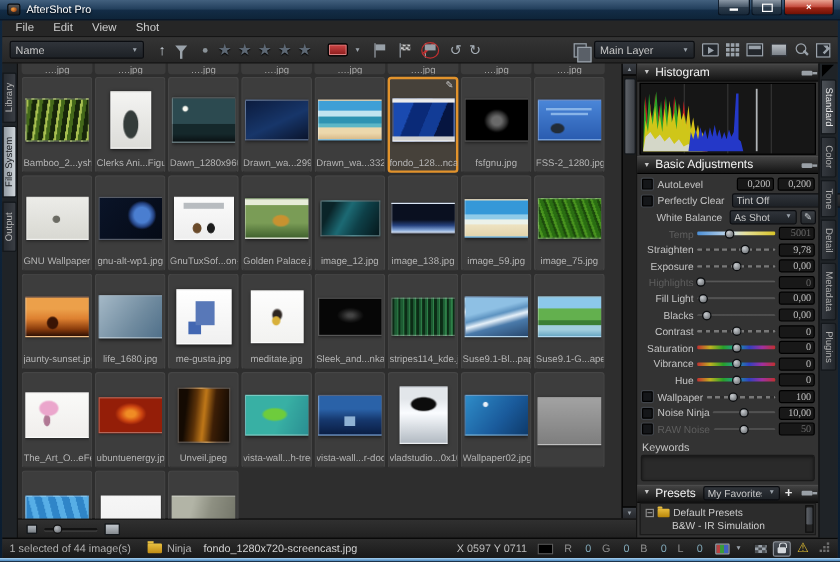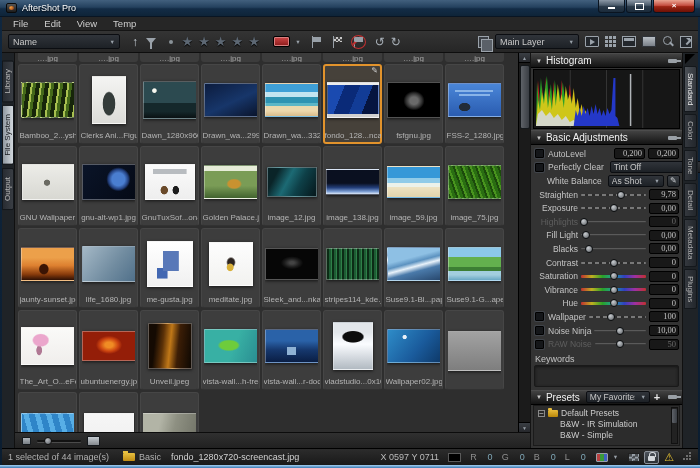--- a/index.html
+++ b/index.html
@@ -159,21 +159,21 @@
       <span class="wb max"></span>
       <span class="wb close">×</span>
     </div>
   </div>
 
   <div class="inner">
     <div class="menubar" id="menubar">
         <span class="mitem">File</span>
         <span class="mitem">Edit</span>
         <span class="mitem">View</span>
-        <span class="mitem">Temp</span>
+        <span class="mitem">Shot</span>
       </div>
 
     <div class="toolbar">
       <div class="dd name">
         <span class="ddtxt">Name</span>
         <span class="caret">▼</span>
       </div>
       <span class="tico sorta">↑</span>
       <span class="funnel"></span>
       <div class="rating">
@@ -515,20 +515,28 @@
             </div>
             <div class="arow">
               <span class="albl" style="padding-left: 13px;">White Balance</span>
               <span class="spacer"></span>
               <div class="dd small" style="width: 56px;">
                 <span class="ddtxt">As Shot</span>
                 <span class="caret">▼</span>
               </div>
               <span class="eyed">✎</span>
             </div>
+            <div class="arow dis">
+              <span class="albl right">Temp</span>
+              <div class="strk">
+                <div class="line temp"></div>
+                <span class="sth" style="left: 42%;"></span>
+              </div>
+              <div class="val">5001</div>
+            </div>
             <div class="arow">
               <span class="albl right">Straighten</span>
               <div class="strk">
                 <div class="line ticks"></div>
                 <span class="sth" style="left: 62%;"></span>
               </div>
               <div class="val">9,78</div>
             </div>
             <div class="arow">
               <span class="albl right">Exposure</span>
@@ -660,21 +668,21 @@
           <div class="rtab">Tone</div>
           <div class="rtab">Detail</div>
           <div class="rtab">Metadata</div>
           <div class="rtab">Plugins</div>
         </div>
     </div>
 
     <div class="statusbar">
       <span>1 selected of 44 image(s)</span>
       <span class="sfolder"></span>
-      <span>Basic</span>
+      <span>Ninja</span>
       <span class="sfile">fondo_1280x720-screencast.jpg</span>
       <span class="scoords">X 0597 Y 0711</span>
       <span class="sswatch"></span>
       <span class="rgb" id="rgbvals">
           <span class="rk">R</span>
           <span class="rv">0</span>
           <span class="rk">G</span>
           <span class="rv">0</span>
           <span class="rk">B</span>
           <span class="rv">0</span>

